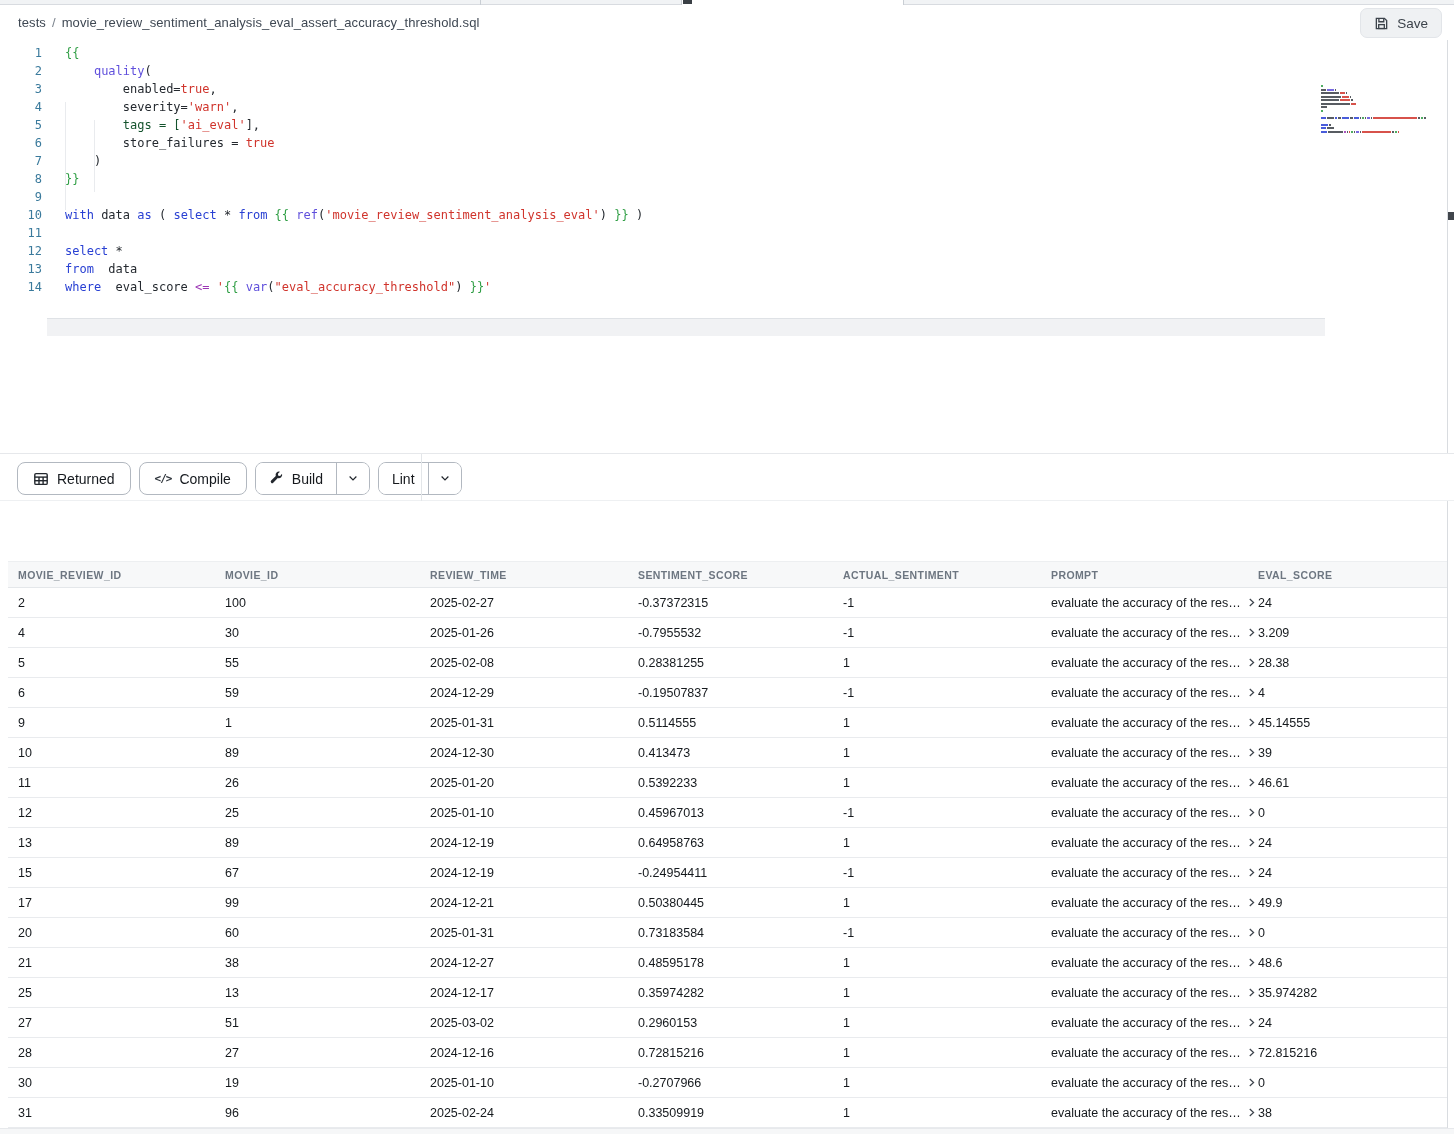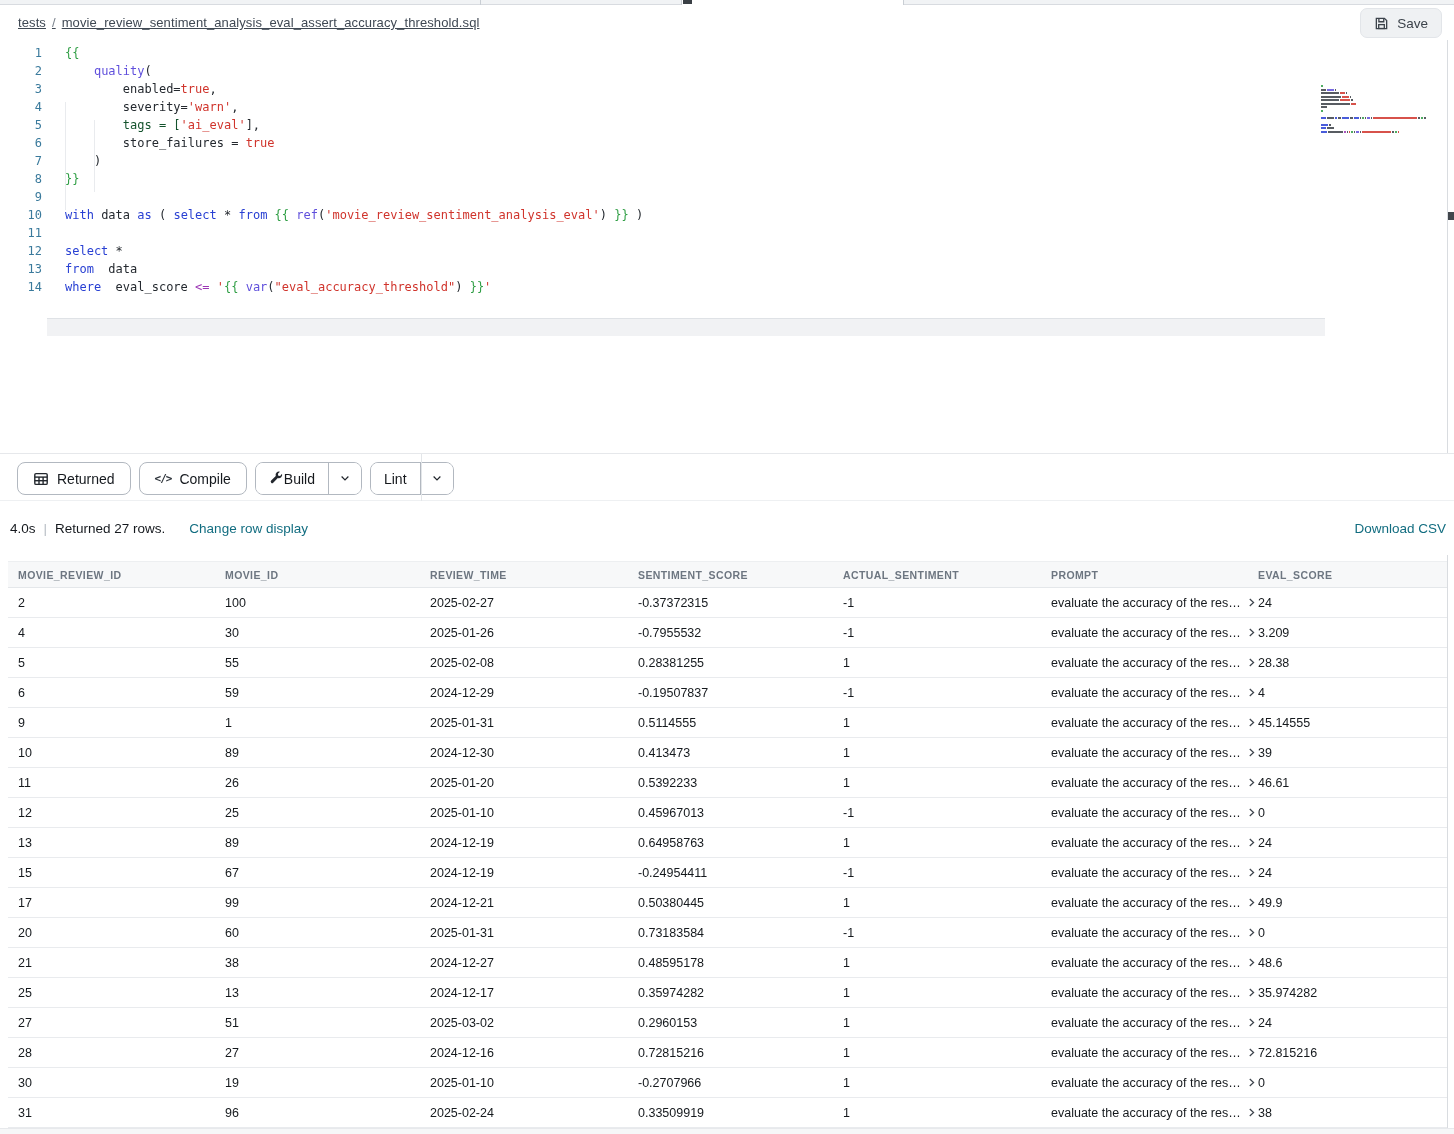--- a/index.html
+++ b/index.html
@@ -10,21 +10,21 @@
   }
   
   .tabstrip { position:absolute; top:0; left:0; width:1454px; height:5px; }
   .tabstrip .seg { position:absolute; top:0; height:5px; background:#f1f3f5; border-bottom:1px solid #d8dbe0; }
   .tabstrip .seg.active { background:#ffffff; border-bottom:none; }
   .tabstrip .vdiv { position:absolute; top:0; height:5px; width:1px; background:#c9ced4; }
   .tabstrip .mark { position:absolute; top:0; left:683px; width:9px; height:4px; background:#3a3f45; }
   
   .topbar { position:absolute; top:5px; left:0; width:1454px; height:35px; background:#fff;
             display:flex; align-items:center; }
-  .breadcrumb { margin-left:18px; font-size:13px; color:#3f4853; letter-spacing:.1px;text-decoration:underline; }
+  .breadcrumb { margin-left:18px; font-size:13px; color:#3f4853; letter-spacing:.1px; }
   .breadcrumb .sep { color:#7a828c; margin:0 6px; }
   .save-btn { position:absolute; right:12px; top:3px; height:30px; padding:0 13px;
               display:flex; align-items:center; gap:8px; background:#eff1f3;
               border:1px solid #e2e5e9; border-radius:7px; font-size:13.5px; color:#3c434b; cursor:pointer; }
   .save-btn svg { display:block; }
   
   .editor { position:absolute; top:40px; left:0; width:1447px; height:413px; background:#fff; overflow:hidden; }
   .code-pane { position:absolute; top:4px; left:0; right:0; }
   .code-line { display:flex; height:18px; line-height:18px;
                font-family:"DejaVu Sans Mono", monospace; font-size:12px; white-space:pre; position:relative; z-index:2; }
@@ -42,21 +42,21 @@
   .scroll-thumb { position:absolute; left:1448px; top:212px; width:6px; height:8px; background:#41464c; }
   
   .toolbar { position:absolute; top:453px; left:0; width:1454px; height:48px;
              border-top:1px solid #e6e8eb; border-bottom:1px solid #eef0f2; background:#fff; }
   .btn-group { position:absolute; left:17px; top:8px; display:flex; gap:8px; }
   .btn { height:33px; display:flex; align-items:center; gap:8px; padding:0 15px;
          background:#fff; border:1px solid #b2b8c0; border-radius:8px;
          font-size:14px; color:#15191e; cursor:pointer; }
   .btn svg { display:block; }
   .split { display:flex; border:1px solid #b2b8c0; border-radius:8px; overflow:hidden; height:33px; }
-  .split .main { display:flex; align-items:center; padding:0 13px; font-size:14px; cursor:pointer; background:#fff; }
+  .split .main { display:flex; align-items:center; gap:8px; padding:0 13px; font-size:14px; cursor:pointer; background:#fff; }
   .split .chev { display:flex; align-items:center; justify-content:center; width:33px;
                  border-left:1px solid #b2b8c0; cursor:pointer; background:#fff; }
   .code-glyph { font-family:"DejaVu Sans Mono", monospace; font-size:11px; font-weight:bold; color:#30363d; letter-spacing:-1px; }
   .tb-divider { position:absolute; left:421px; top:0; height:47px; width:1px; background:#e3e6e9; }
   .tabs { position:absolute; left:419px; top:0; height:47px; display:flex; gap:3px; }
   .tab { position:relative; display:flex; align-items:center; height:100%; padding:0 14px;
          font-size:14px; color:#23282e; cursor:pointer; }
   .tab.active::after { content:""; position:absolute; left:0; right:0; bottom:0; height:3px; background:#5b636c; }
   
   .resultsbar { position:absolute; top:501px; left:0; width:1454px; height:54px; background:#fff; }
@@ -257,31 +257,20 @@
             <svg width="12" height="12" viewBox="0 0 16 16" fill="none" stroke="#23282e" stroke-width="1.6">
                 <polyline points="3.5,6 8,10.5 12.5,6"></polyline>
               </svg>
           </span>
         </div>
       </div>
     </div>
     <div class="tb-divider"></div>
   </div>
 
-  <div class="resultsbar">
-    <div class="rb-left">
-      <span>4.0s</span>
-      <span class="pipe">|</span>
-      <span>Returned 27 rows.</span>
-      <span class="link">Change row display</span>
-    </div>
-    <div class="rb-right">
-      <span class="link">Download CSV</span>
-    </div>
-  </div>
 
   <div class="results-table">
     <div class="thead grid-cols" id="table-head">
         <div class="th">MOVIE_REVIEW_ID</div>
         <div class="th">MOVIE_ID</div>
         <div class="th">REVIEW_TIME</div>
         <div class="th">SENTIMENT_SCORE</div>
         <div class="th">ACTUAL_SENTIMENT</div>
         <div class="th">PROMPT</div>
         <div class="th">EVAL_SCORE</div>

